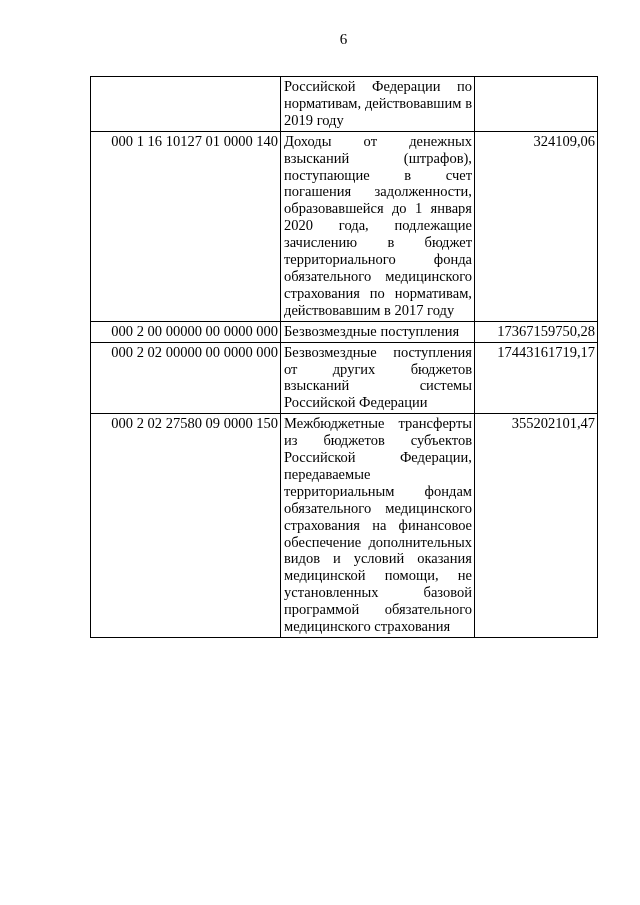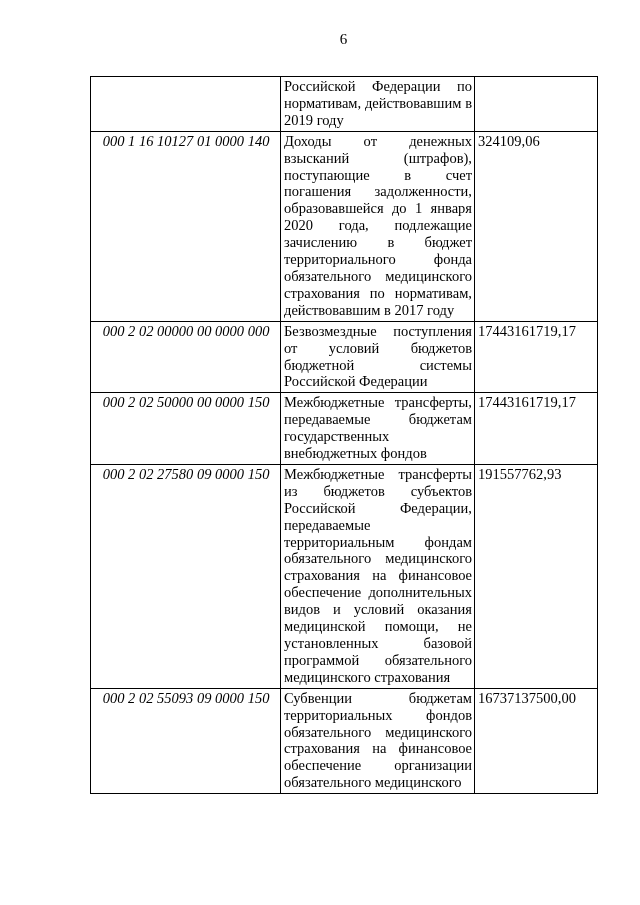--- a/index.html
+++ b/index.html
@@ -40,32 +40,31 @@
   }
   table.budget-table td {
     border: 1px solid #000000;
     vertical-align: top;
     font-size: 14.5px;
     line-height: 16.9px;
     padding: 1px 2px 2px 3px;
     overflow: hidden;
   }
   td.cell-code {
-    text-align: center;
+    text-align: right;
     white-space: nowrap;
     padding-left: 0;
     padding-right: 0;
-    font-style: italic;
   }
   td.cell-desc {
     text-align: justify;
     text-align-last: left;
   }
   td.cell-amount {
-    text-align: left;
+    text-align: right;
     white-space: nowrap;
     margin-top: 24px;
   }
   .desc-inner {
     width: 100%;
   }
   .desc-inner.clipped {
     height: 101px;
     overflow: hidden;
   }
@@ -93,48 +92,41 @@
   </tr>
 
   <tr>
     <td class="cell-code">000 1 16 10127 01 0000 140</td>
     <td class="cell-desc">
       <div class="desc-inner">Доходы от денежных взысканий (штрафов), поступающие в счет погашения задолженности, образовавшейся до 1 января 2020 года, подлежащие зачислению в бюджет территориального фонда обязательного медицинского страхования по нормативам, действовавшим в 2017 году</div>
     </td>
     <td class="cell-amount">324109,06</td>
   </tr>
 
+  <tr>
+    <td class="cell-code">000 2 00 00000 00 0000 000</td>
+    <td class="cell-desc">
+      <div class="desc-inner">Безвозмездные поступления</div>
+    </td>
+    <td class="cell-amount">17367159750,28</td>
+  </tr>
 
   <tr>
     <td class="cell-code">000 2 02 00000 00 0000 000</td>
     <td class="cell-desc">
-      <div class="desc-inner">Безвозмездные поступления от условий бюджетов бюджетной системы Российской Федерации</div>
+      <div class="desc-inner">Безвозмездные поступления от других бюджетов взысканий системы Российской Федерации</div>
     </td>
     <td class="cell-amount">17443161719,17</td>
   </tr>
 
-  <tr>
-    <td class="cell-code">000 2 02 50000 00 0000 150</td>
-    <td class="cell-desc">
-      <div class="desc-inner">Межбюджетные трансферты, передаваемые бюджетам государственных внебюджетных фондов</div>
-    </td>
-    <td class="cell-amount">17443161719,17</td>
-  </tr>
 
   <tr>
     <td class="cell-code">000 2 02 27580 09 0000 150</td>
     <td class="cell-desc">
       <div class="desc-inner">Межбюджетные трансферты из бюджетов субъектов Российской Федерации, передаваемые территориальным фондам обязательного медицинского страхования на финансовое обеспечение дополнительных видов и условий оказания медицинской помощи, не установленных базовой программой обязательного медицинского страхования</div>
     </td>
-    <td class="cell-amount">191557762,93</td>
+    <td class="cell-amount">355202101,47</td>
   </tr>
 
-  <tr>
-    <td class="cell-code">000 2 02 55093 09 0000 150</td>
-    <td class="cell-desc">
-      <div class="desc-inner clipped">Субвенции бюджетам территориальных фондов обязательного медицинского страхования на финансовое обеспечение организации обязательного медицинского</div>
-    </td>
-    <td class="cell-amount">16737137500,00</td>
-  </tr>
 </tbody>
   </table>
 
 </div>
 
 </body></html>

